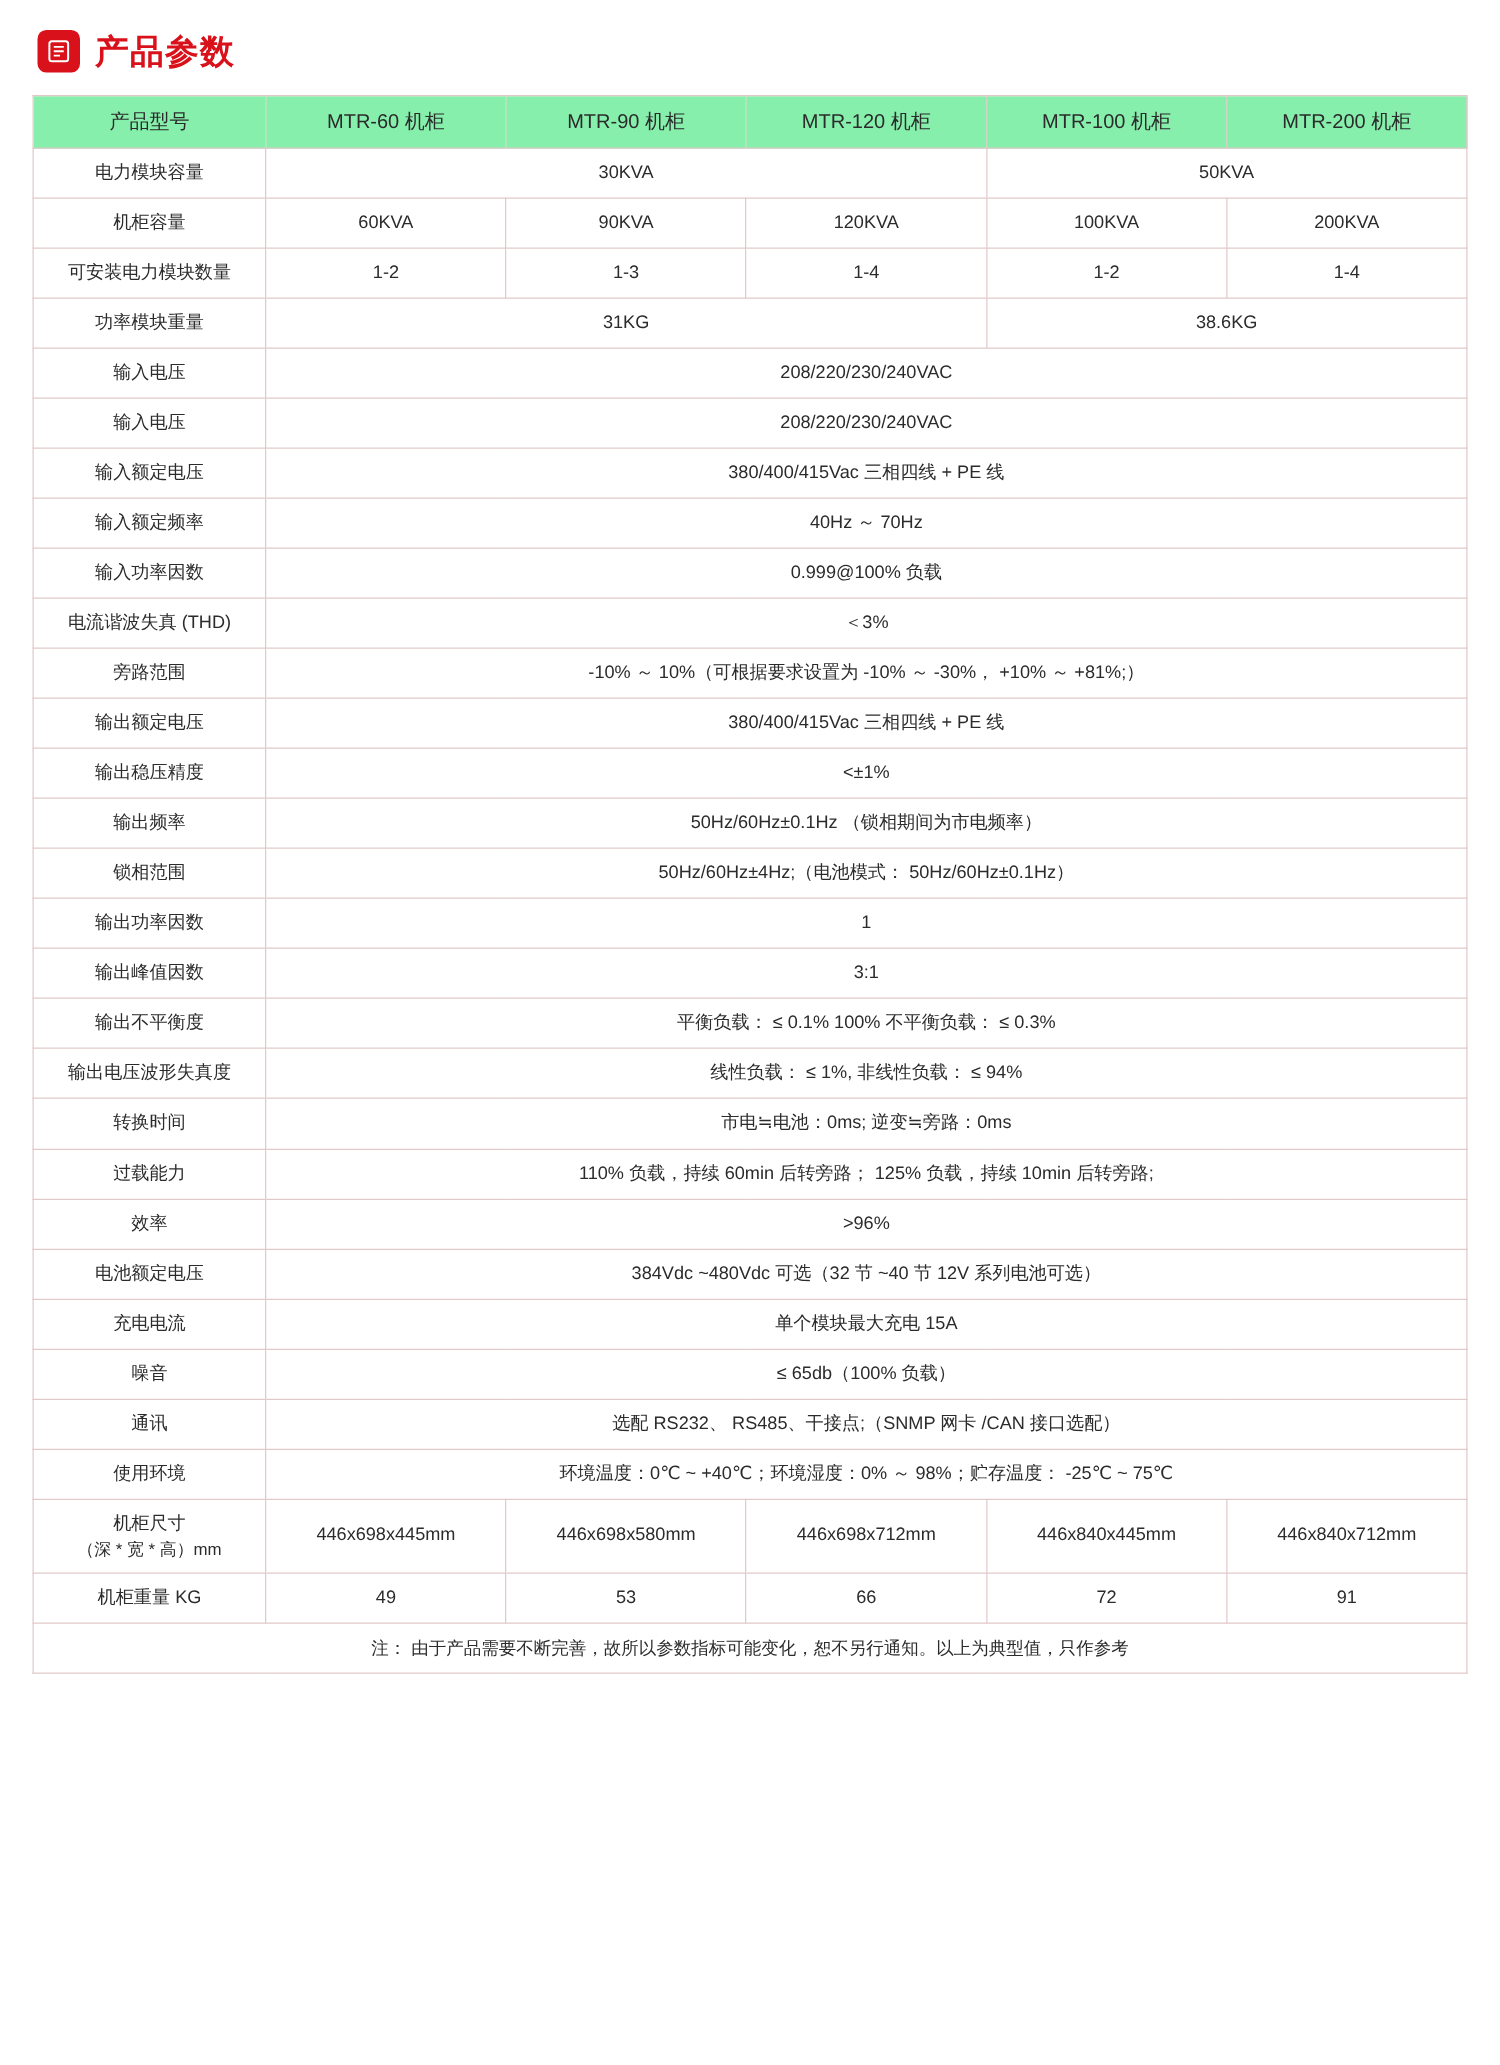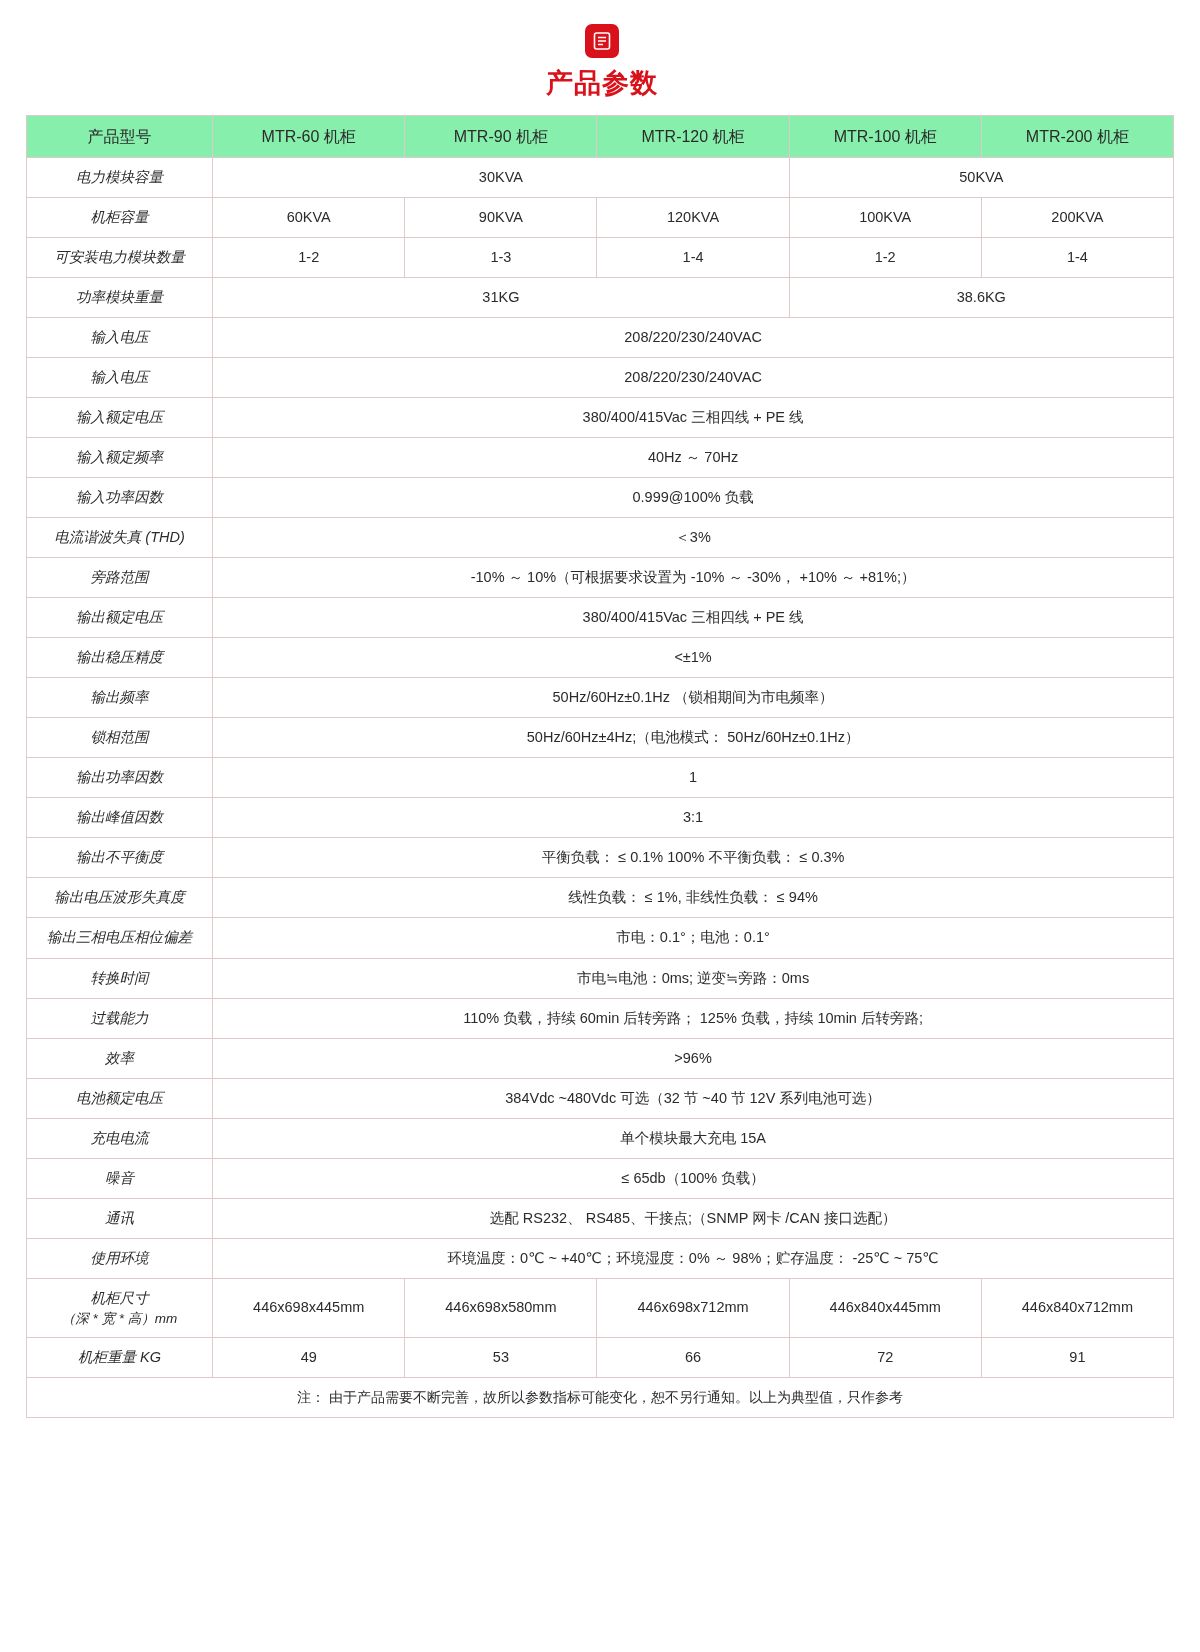--- a/index.html
+++ b/index.html
@@ -18,21 +18,20 @@
     width: 1200px;
     box-sizing: border-box;
     padding: 18px 26px 10px 26px;
   }
   
   .header {
     display: flex;
     align-items: center;
     gap: 12px;
     margin: 6px 0 18px 4px;
-    flex-direction: column;
   }
   .header-icon {
     width: 34px;
     height: 34px;
     border-radius: 7px;
     background: #d9111a;
     color: #ffffff;
     display: flex;
     align-items: center;
     justify-content: center;
@@ -66,21 +65,20 @@
     background: #86efac;
     color: #ffffff;
     font-size: 16px;
     font-weight: bold;
     padding: 13px 4px;
     border: 1px solid #d9111a;
   }
   tbody td.label {
     width: 186px;
     color: #2b2b2b;
-    font-style: italic;
   }
   .sub {
     font-size: 13.5px;
     display: block;
   }
   .note-row td {
     border: 1px solid #e2c9c9;
     text-align: left;
     padding: 12px 14px;
     font-size: 14px;
@@ -206,24 +204,20 @@
         </tr>
         <tr>
           <td class="label"><span>输出不平衡度</span></td>
           <td colspan="5">平衡负载： ≤ 0.1% 100% 不平衡负载： ≤ 0.3%</td>
         </tr>
         <tr>
           <td class="label"><span>输出电压波形失真度</span></td>
           <td colspan="5">线性负载： ≤ 1%, 非线性负载： ≤ 94%</td>
         </tr>
         <tr>
-          <td class="label"><span>输出三相电压相位偏差</span></td>
-          <td colspan="5">市电：0.1°；电池：0.1°</td>
-        </tr>
-        <tr>
           <td class="label"><span>转换时间</span></td>
           <td colspan="5">市电≒电池：0ms; 逆变≒旁路：0ms</td>
         </tr>
         <tr>
           <td class="label"><span>过载能力</span></td>
           <td colspan="5">110% 负载，持续 60min 后转旁路； 125% 负载，持续 10min 后转旁路;</td>
         </tr>
         <tr>
           <td class="label"><span>效率</span></td>
           <td colspan="5">&gt;96%</td>

